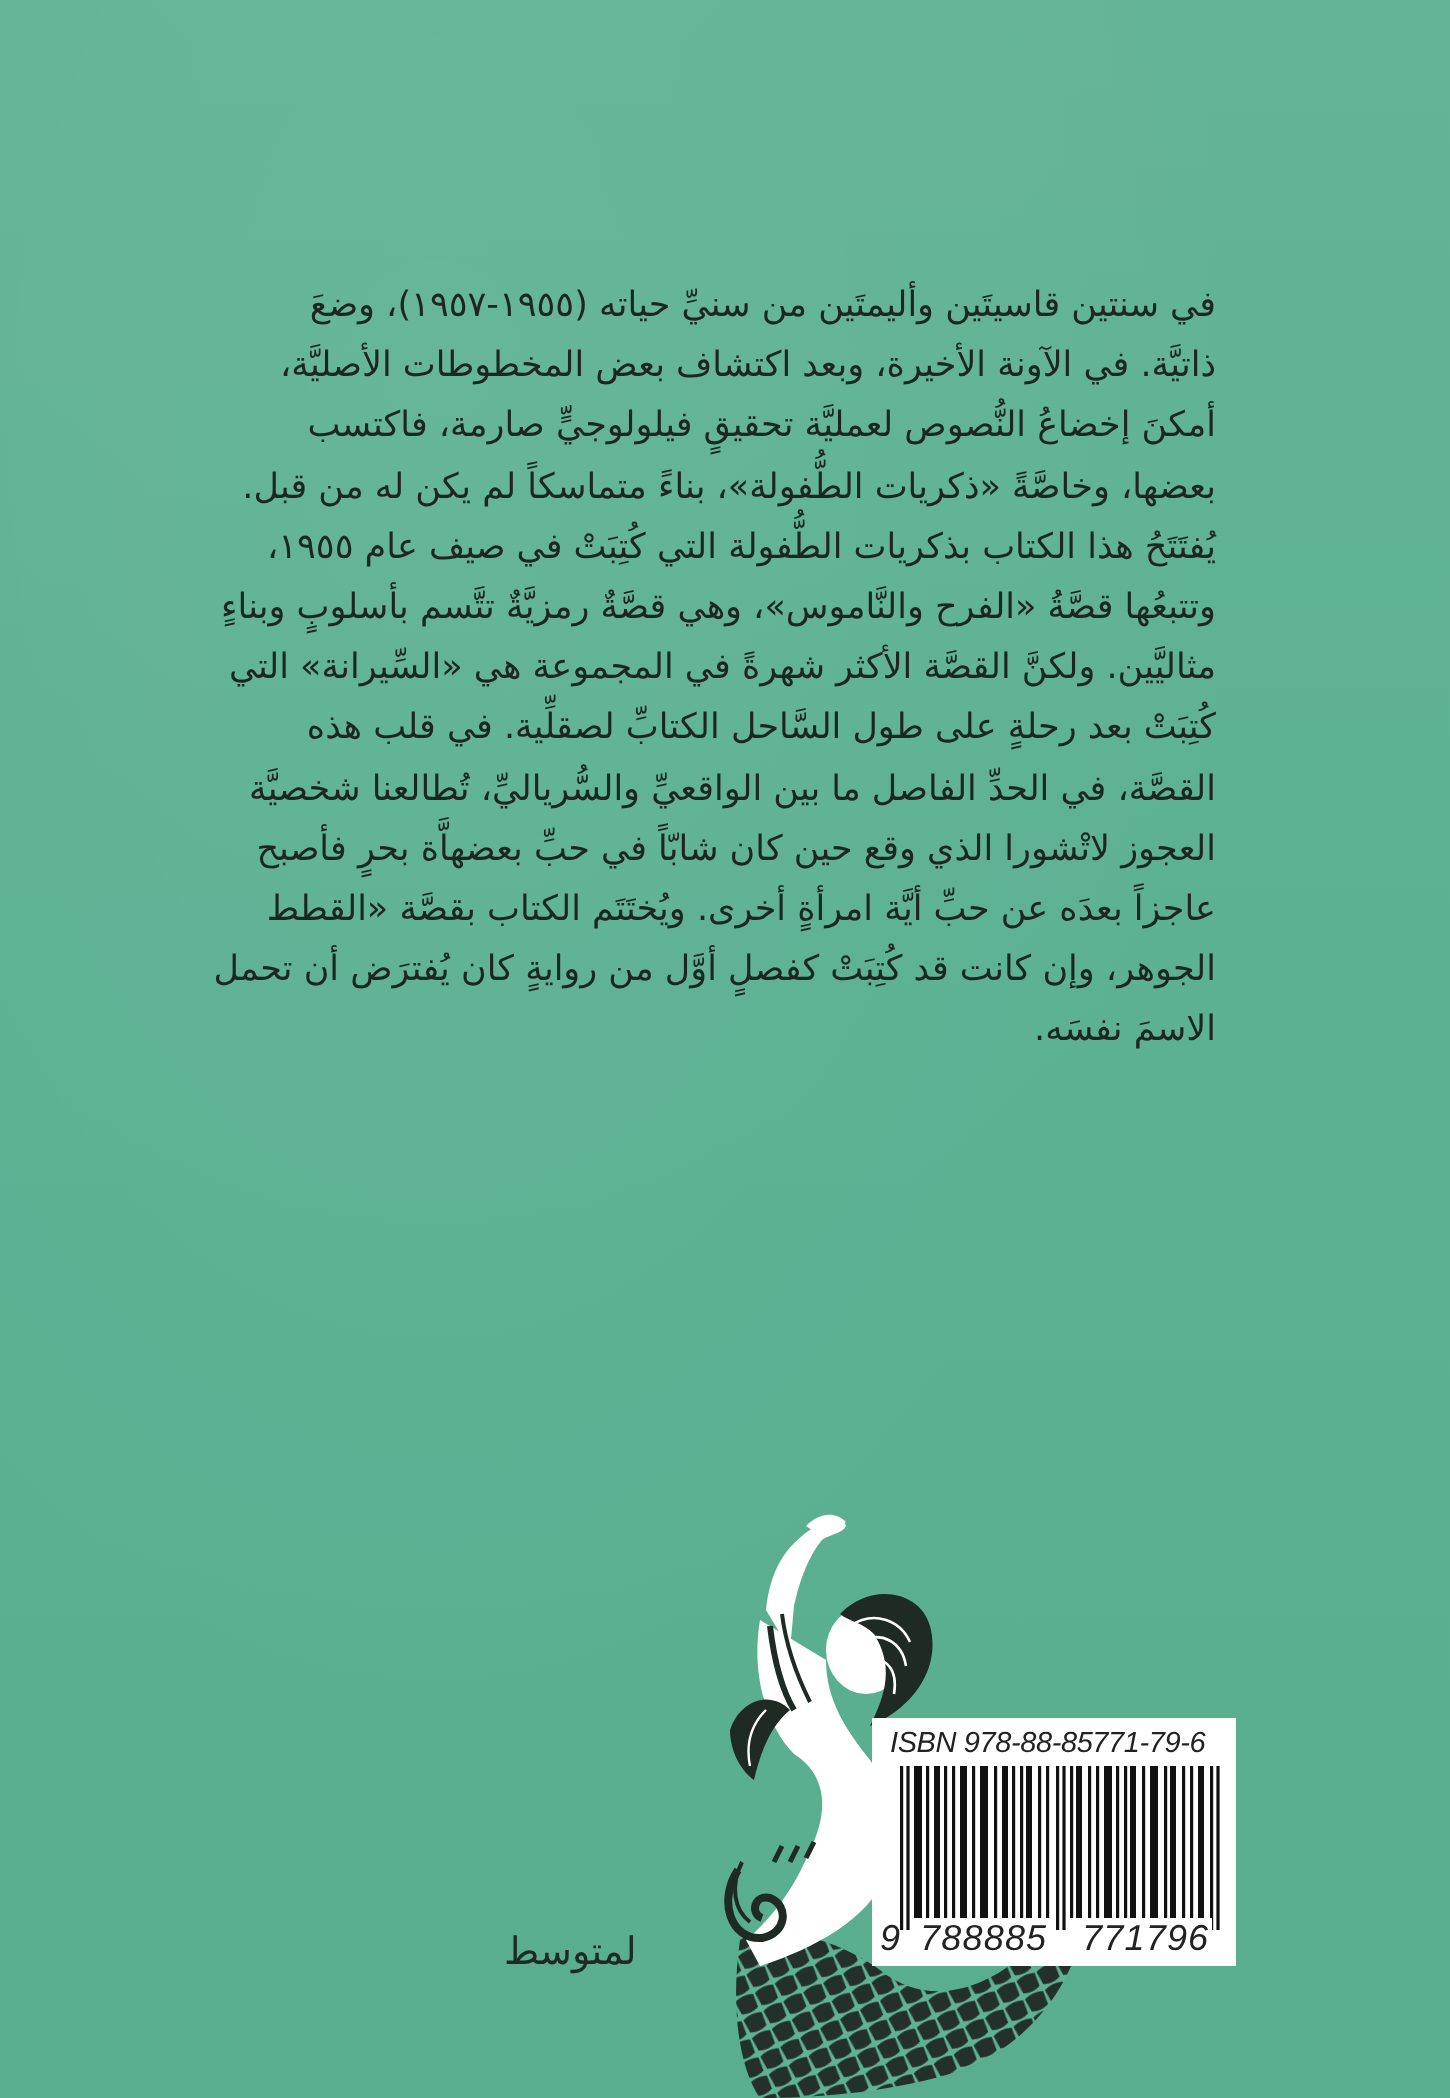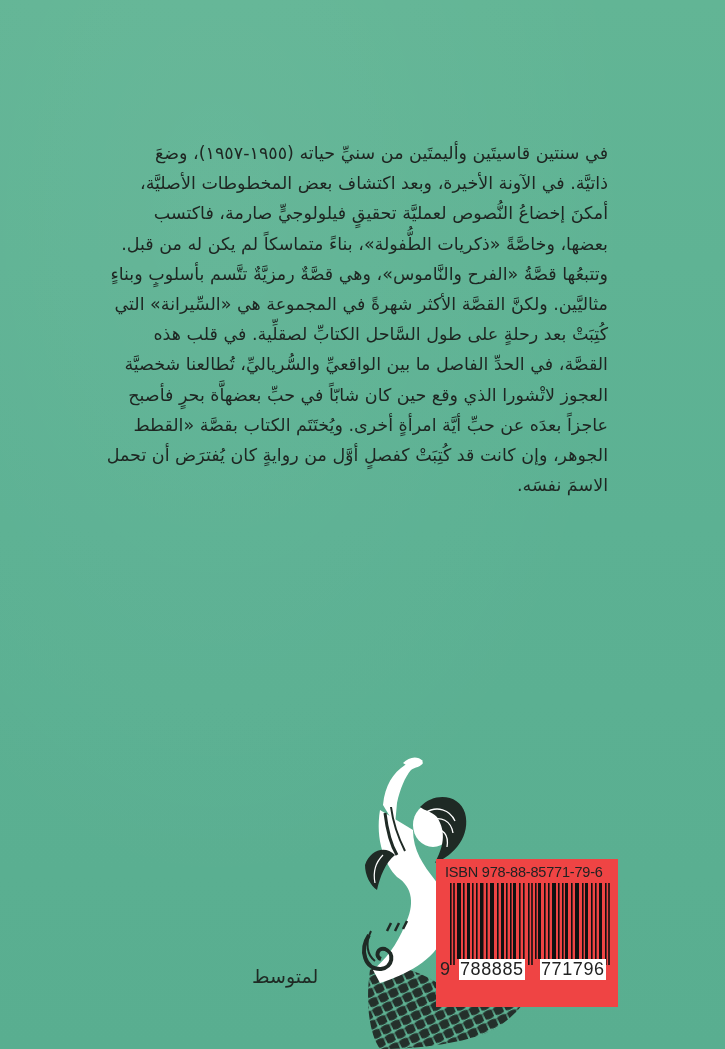--- a/index.html
+++ b/index.html
@@ -22,22 +22,23 @@
     .blurb .line { display:block; white-space:nowrap; height:30.2px; }
     .mermaid {
       position:absolute; left:325px; top:755px; width:230px; height:294px;
     }
     .logo {
       position:absolute; left:252px; top:965px;
       direction:rtl; font-size:19px; color:#1f2a24;
       font-family:"DejaVu Sans", sans-serif; letter-spacing:0.5px;text-align:right;
     }
     .barcode-box {
-      position:absolute; left:436px; top:859px; width:182px; height:148px;
-      background:#ef4444;
+      position:absolute; left:436px; top:859px; width:182px; height:124px;
+      background:#ffffff;
+      font-style:italic;
     }
     .isbn-label {
       position:absolute; left:9px; top:5px; font-size:14.5px; color:#222;
       font-family:"Liberation Sans", sans-serif; white-space:nowrap; letter-spacing:-0.2px;
     }
     .bars { position:absolute; left:14px; top:24px; width:164px; height:82px; }
     .digit-first {
       position:absolute; left:4px; top:100px; font-size:18px; color:#222;
       font-family:"Liberation Sans", sans-serif;
     }
@@ -52,20 +53,21 @@
 </head>
 <body>
 
 <div class="cover"></div>
 
 <div class="blurb">
   <span class="line">في سنتين قاسيتَين وأليمتَين من سنيِّ حياته (١٩٥٥-١٩٥٧)، وضعَ</span>
   <span class="line">ذاتيَّة. في الآونة الأخيرة، وبعد اكتشاف بعض المخطوطات الأصليَّة،</span>
   <span class="line">أمكنَ إخضاعُ النُّصوص لعمليَّة تحقيقٍ فيلولوجيٍّ صارمة، فاكتسب</span>
   <span class="line">بعضها، وخاصَّةً «ذكريات الطُّفولة»، بناءً متماسكاً لم يكن له من قبل.</span>
+  <span class="line">يُفتَتَحُ هذا الكتاب بذكريات الطُّفولة التي كُتِبَتْ في صيف عام ١٩٥٥،</span>
   <span class="line">وتتبعُها قصَّةُ «الفرح والنَّاموس»، وهي قصَّةٌ رمزيَّةٌ تتَّسم بأسلوبٍ وبناءٍ</span>
   <span class="line">مثاليَّين. ولكنَّ القصَّة الأكثر شهرةً في المجموعة هي «السِّيرانة» التي</span>
   <span class="line">كُتِبَتْ بعد رحلةٍ على طول السَّاحل الكتابِّ لصقلِّية. في قلب هذه</span>
   <span class="line">القصَّة، في الحدِّ الفاصل ما بين الواقعيِّ والسُّرياليِّ، تُطالعنا شخصيَّة</span>
   <span class="line">العجوز لاتْشورا الذي وقع حين كان شابّاً في حبِّ بعضهاَّة بحرٍ فأصبح</span>
   <span class="line">عاجزاً بعدَه عن حبِّ أيَّة امرأةٍ أخرى. ويُختَتَم الكتاب بقصَّة «القطط</span>
   <span class="line">الجوهر، وإن كانت قد كُتِبَتْ كفصلٍ أوَّل من روايةٍ كان يُفترَض أن تحمل</span>
   <span class="line">الاسمَ نفسَه.</span>
 </div>
 

